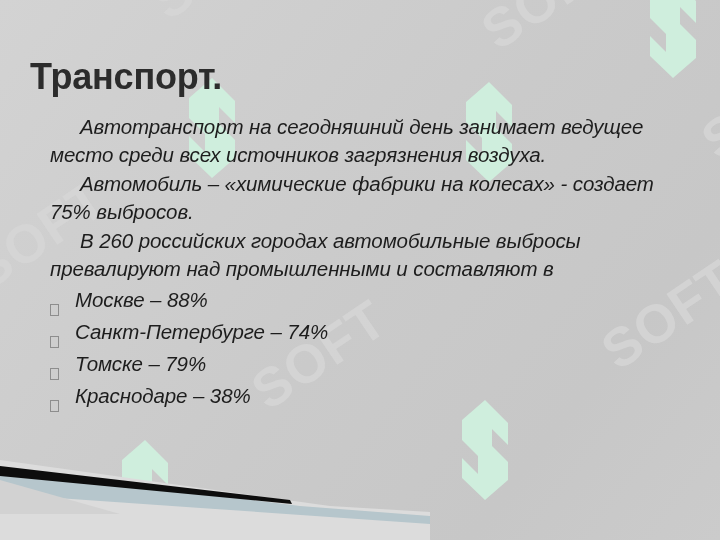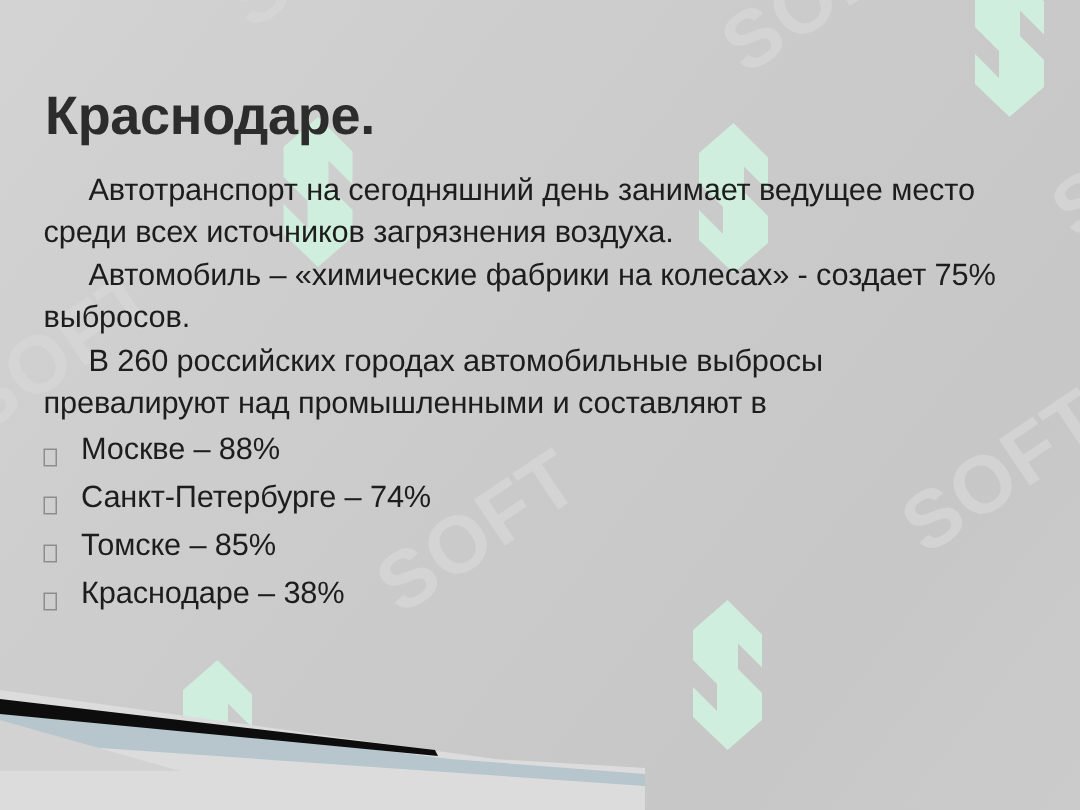--- a/index.html
+++ b/index.html
@@ -78,42 +78,43 @@
     font-size: 36px;
     font-weight: 700;
     color: #2c2c2c;
     letter-spacing: -0.2px;
     line-height: 1.12;
     white-space: nowrap;
   }
 
   #body-block {
     position: absolute;
-    left: 29px;
+    left: 50px;
     top: 113px;
     width: 645px;
+    font-style: italic;
   }
 
   .para {
     font-size: 20.5px;
     line-height: 28.2px;
     color: #1d1d1d;
     text-indent: 30px;
     margin: 0 0 0.5px 0;
     letter-spacing: -0.1px;
   }
 
   #bullet-list {
     list-style: none;
     margin: 0;
     padding: 0;
   }
   .bullet-row {
     display: flex;
-    align-items: center;
+    align-items: flex-end;
     font-size: 20.5px;
     line-height: 32px;
     color: #1d1d1d;
     letter-spacing: -0.1px;
   }
   .bullet-marker {
     flex: 0 0 auto;
     width: 9px;
     height: 12px;
     margin: 10px 16px 0 0;
@@ -181,40 +182,40 @@
     <svg viewBox="0 0 430 80" preserveAspectRatio="none" xmlns="http://www.w3.org/2000/svg" aria-hidden="true">
       <polygon points="0,0 330,46 430,52 430,80 0,80" fill="#dcdcdc"></polygon>
       <polygon points="0,8 300,46 430,56 430,64 0,34" fill="#b6c6cc"></polygon>
       <polygon points="0,6 290,40 292,44 0,16" fill="#0d0d0d"></polygon>
       <polygon points="0,20 120,54 0,54" fill="#d2d2d2"></polygon>
     </svg>
   </div>
 
   <div id="content">
 
-    <h1 id="slide-title">Краснодаре.</h1>
+    <h1 id="slide-title">Транспорт.</h1>
 
     <div id="body-block">
 
       <p class="para">Автотранспорт на сегодняшний день занимает ведущее место среди всех источников загрязнения воздуха.</p>
       <p class="para">Автомобиль – «химические фабрики на колесах» - создает 75% выбросов.</p>
       <p class="para">В 260 российских городах автомобильные выбросы превалируют над промышленными и составляют в</p>
 
       <ul id="bullet-list">
         <li class="bullet-row">
           <span class="bullet-marker"></span>
           <span class="bullet-text">Москве – 88%</span>
         </li>
         <li class="bullet-row">
           <span class="bullet-marker"></span>
           <span class="bullet-text">Санкт-Петербурге – 74%</span>
         </li>
         <li class="bullet-row">
           <span class="bullet-marker"></span>
-          <span class="bullet-text">Томске – 85%</span>
+          <span class="bullet-text">Томске – 79%</span>
         </li>
         <li class="bullet-row">
           <span class="bullet-marker"></span>
           <span class="bullet-text">Краснодаре – 38%</span>
         </li>
       </ul>
 
     </div>
   </div>
 </div>

